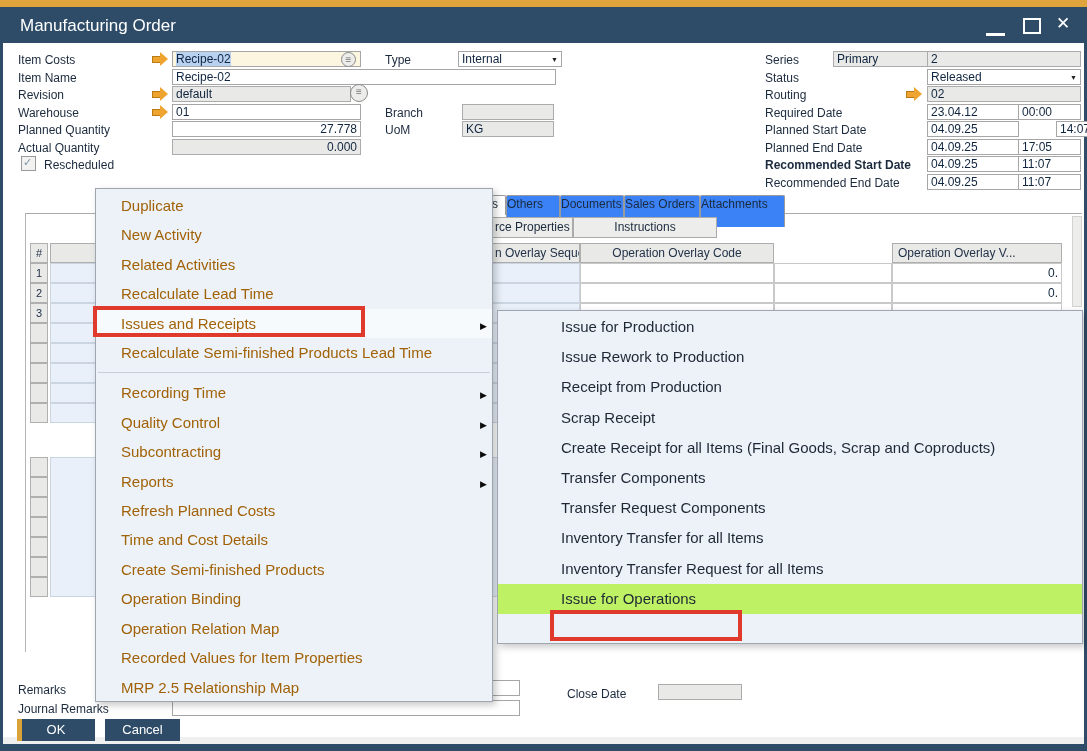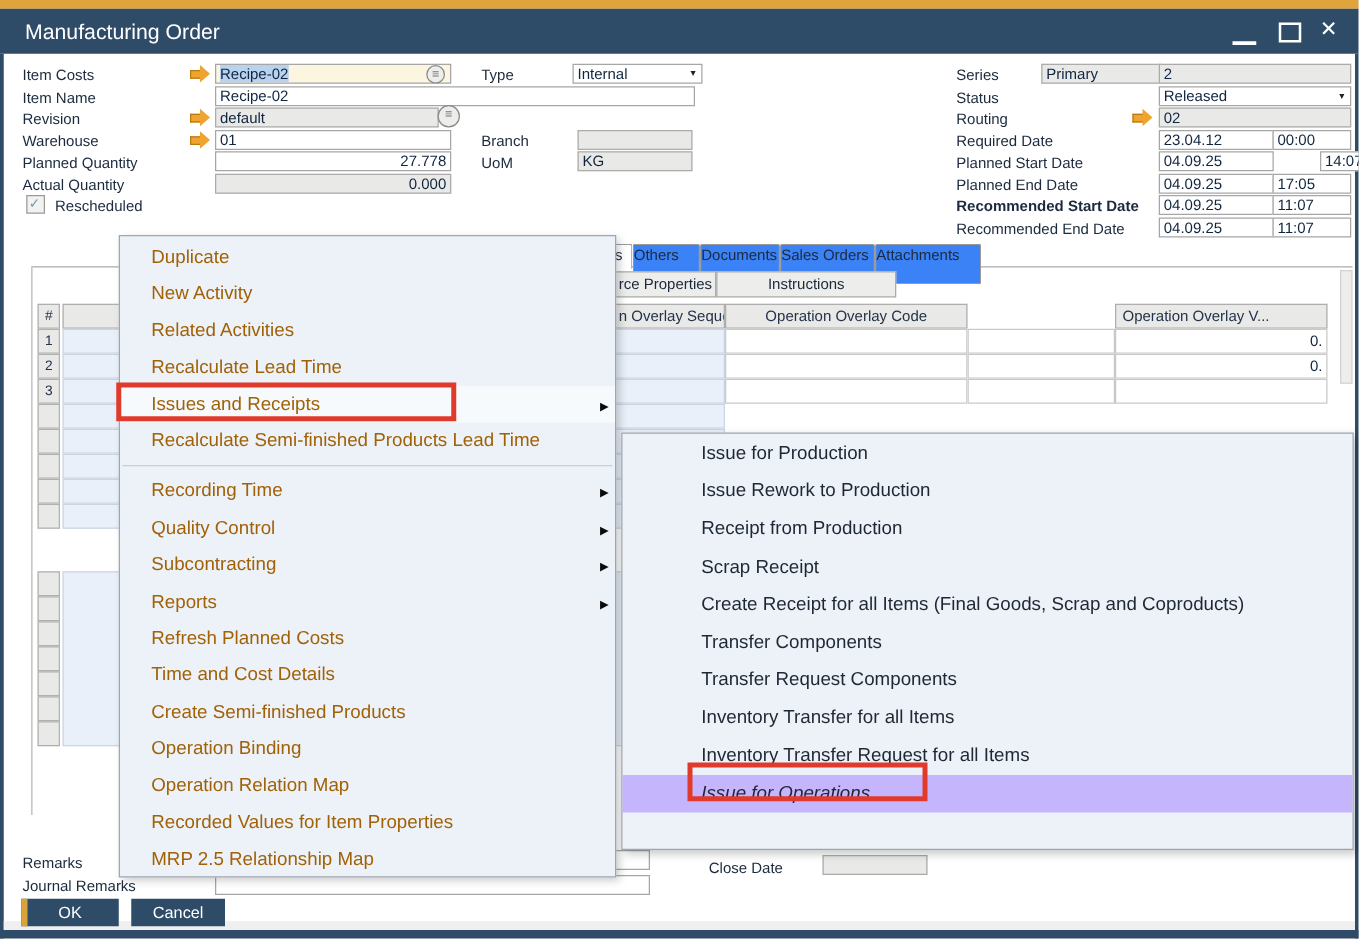--- a/index.html
+++ b/index.html
@@ -54,23 +54,23 @@
   
   .menu{position:absolute;background:#EDF2F9;border:1px solid #9FA6B0;box-shadow:3px 3px 7px rgba(0,0,0,.22);
         box-sizing:border-box;display:flex;flex-direction:column;}
   #ctxmenu{left:95px;top:188px;width:398px;height:514px;z-index:10;padding-top:2px;}
   .mi{flex:0 0 29.4px;line-height:29.4px;padding-left:25px;font-size:15px;color:#a16207;position:relative;white-space:nowrap;cursor:default;}
   .mi.hl{background:#F7FAFD;}
   .sub-arr{position:absolute;right:5px;top:0;height:100%;}
   .sub-arr::after{content:"▶";font-size:9px;line-height:29.4px;color:#0a0a0a;}
   .msep{flex:0 0 11px;position:relative;}
   .msep::after{content:"";position:absolute;left:2px;right:2px;top:5px;border-top:1px solid #C9CEDA;}
-  #submenu{left:497px;top:310px;width:586px;height:334px;z-index:11;padding-top:1px;margin-top:36px;}
+  #submenu{left:497px;top:310px;width:586px;height:334px;z-index:11;padding-top:1px;}
   .smi{flex:0 0 30.2px;line-height:30.2px;padding-left:63px;font-size:15px;color:#1E2734;white-space:nowrap;cursor:default;}
-  .smi.hl{background:#c4b5fd;font-style:italic;}
+  .smi.hl{background:#bef264;}
   
   .redbox{position:absolute;border:4px solid #E03A2C;z-index:30;pointer-events:none;}
   
   .btn{position:absolute;background:#2E4C68;color:#fff;font-size:13px;text-align:center;height:22px;line-height:22px;cursor:pointer;}
   #okBtn::before{content:"";position:absolute;left:0;top:0;width:5px;height:100%;background:#D9A33A;}
 </style>
 </head>
 <body>
 
 <div id="win">

